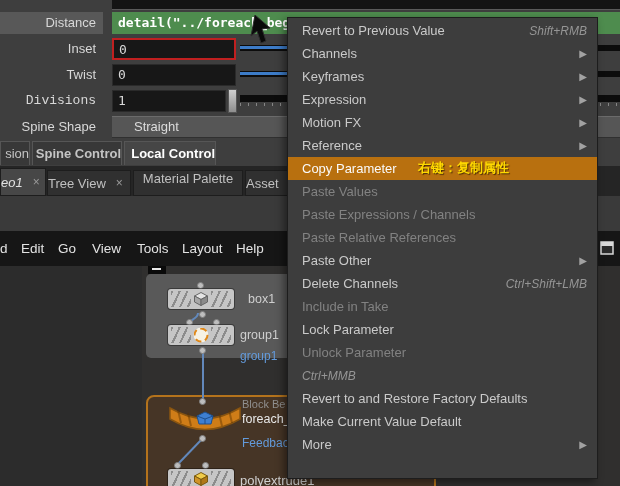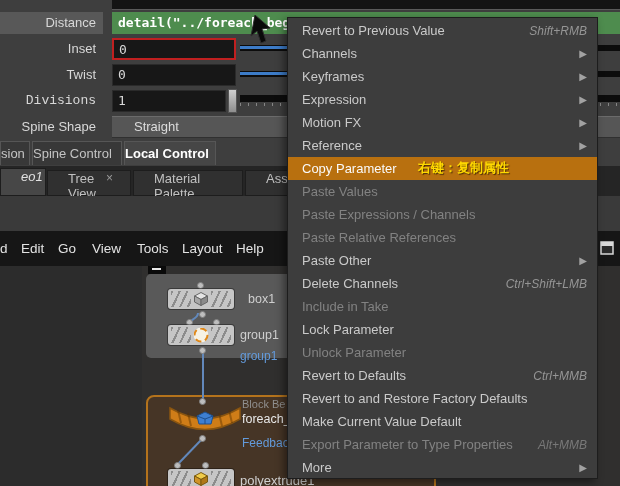--- a/index.html
+++ b/index.html
@@ -24,28 +24,28 @@
   #div-handle{left:228px;top:89px;width:9px;height:24px;border:1px solid #555;
       background:linear-gradient(180deg,#cfcfcf,#8e8e8e);box-sizing:border-box;}
   #div-ticks{left:240px;top:103px;width:380px;height:3px;
       background:repeating-linear-gradient(90deg,#858585 0 1px,transparent 1px 8px);}
   #dropdown{left:112px;top:116px;width:508px;height:22px;background:#565656;
       border-top:1px solid #6b6b6b;border-bottom:1px solid #303030;box-sizing:border-box;
       line-height:20px;padding-left:22px;color:#dcdcdc;}
 
   
   #parm-tabs{left:0;top:140px;width:620px;height:26px;background:#3e3e3e;border-bottom:1px solid #2a2a2a;}
-  .ptab{position:absolute;top:1px;height:24px;line-height:24px;text-align:left;
+  .ptab{position:absolute;top:1px;height:24px;line-height:24px;text-align:right;
       background:#383838;border:1px solid #565656;border-bottom:none;box-sizing:border-box;color:#c4c4c4;}
   .ptab.active{background:#464646;color:#fff;font-weight:bold;}
 
   
   #pane-tabs{left:0;top:166px;width:620px;height:30px;background:#252525;}
-  .pane-tab{position:absolute;display:flex;align-items:flex-start;gap:10px;
-      background:#303030;color:#c0c0c0;padding:0 20px;height:26px;top:4px;border:1px solid #1d1d1d;box-sizing:border-box;}
+  .pane-tab{position:absolute;display:flex;align-items:center;gap:10px;
+      background:#303030;color:#c0c0c0;padding:0 0;height:26px;top:4px;border:1px solid #1d1d1d;box-sizing:border-box;}
   .pane-tab.active{background:#474747;height:28px;top:2px;color:#e2e2e2;font-style:italic;}
   .tab-close{font-style:normal;color:#9a9a9a;font-size:12px;}
 
   
   #path-bar{left:0;top:196px;width:620px;height:35px;background:#3a3a3a;border-bottom:1px solid #262626;}
   #nav-arrow{left:8px;top:206px;width:0;height:0;border-left:14px solid #757575;
       border-top:8px solid transparent;border-bottom:8px solid transparent;}
   #nav-arrow-tail{left:2px;top:210px;width:8px;height:8px;background:#757575;}
   #obj-button{left:38px;top:201px;width:70px;height:26px;background:#4a4a4a;
       border:1px solid #272727;border-radius:2px;display:flex;align-items:center;gap:6px;
@@ -125,21 +125,21 @@
     <div id="div-handle" class="abs"></div>
     <div class="abs slider-track" style="left:240px;top:95px;width:380px;height:7px;"></div>
     <div id="div-ticks" class="abs"></div>
 
     <div class="abs parm-label" style="left:0;top:116px;width:96px;">Spine Shape</div>
     <div id="dropdown" class="abs">Straight</div>
   </div>
 
   <div id="parm-tabs" class="abs">
     <div class="ptab" style="left:0;width:30px;">sion</div>
-    <div class="ptab" style="left:32px;width:90px;">Spine Control</div>
+    <div class="ptab" style="left:32px;width:90px;font-weight:bold;">Spine Control</div>
     <div class="ptab active" style="left:124px;width:92px;">Local Control</div>
   </div>
 
   <div id="pane-tabs" class="abs">
     <div class="pane-tab active" style="left:0;width:46px;">
       <span>eo1</span>
       <span class="tab-close">×</span>
     </div>
     <div class="pane-tab" style="left:47px;width:84px;">
       <span>Tree View</span>
@@ -313,32 +313,27 @@
     <div class="menu-item disabled">
       <span class="mi-label">Include in Take</span>
     </div>
     <div class="menu-item">
       <span class="mi-label">Lock Parameter</span>
     </div>
     <div class="menu-item disabled">
       <span class="mi-label">Unlock Parameter</span>
     </div>
     <div class="menu-item">
-      <span class="mi-label">Revert to Defaults</span>
       <span class="mi-shortcut">Ctrl+MMB</span>
     </div>
     <div class="menu-item">
       <span class="mi-label">Revert to and Restore Factory Defaults</span>
     </div>
     <div class="menu-item">
       <span class="mi-label">Make Current Value Default</span>
-    </div>
-    <div class="menu-item disabled">
-      <span class="mi-label">Export Parameter to Type Properties</span>
-      <span class="mi-shortcut">Alt+MMB</span>
     </div>
     <div class="menu-item">
       <span class="mi-label">More</span>
       <span class="mi-arrow">▶</span>
     </div>
   </div>
 
   <svg id="cursor" class="abs" width="24" height="32" viewBox="0 0 24 32">
     <polygon points="6,0 21,13 13,14 17,26 12,28 8,16 2,21" fill="#0a0a0a" stroke="#2e2e2e" stroke-width="1"></polygon>
   </svg>

